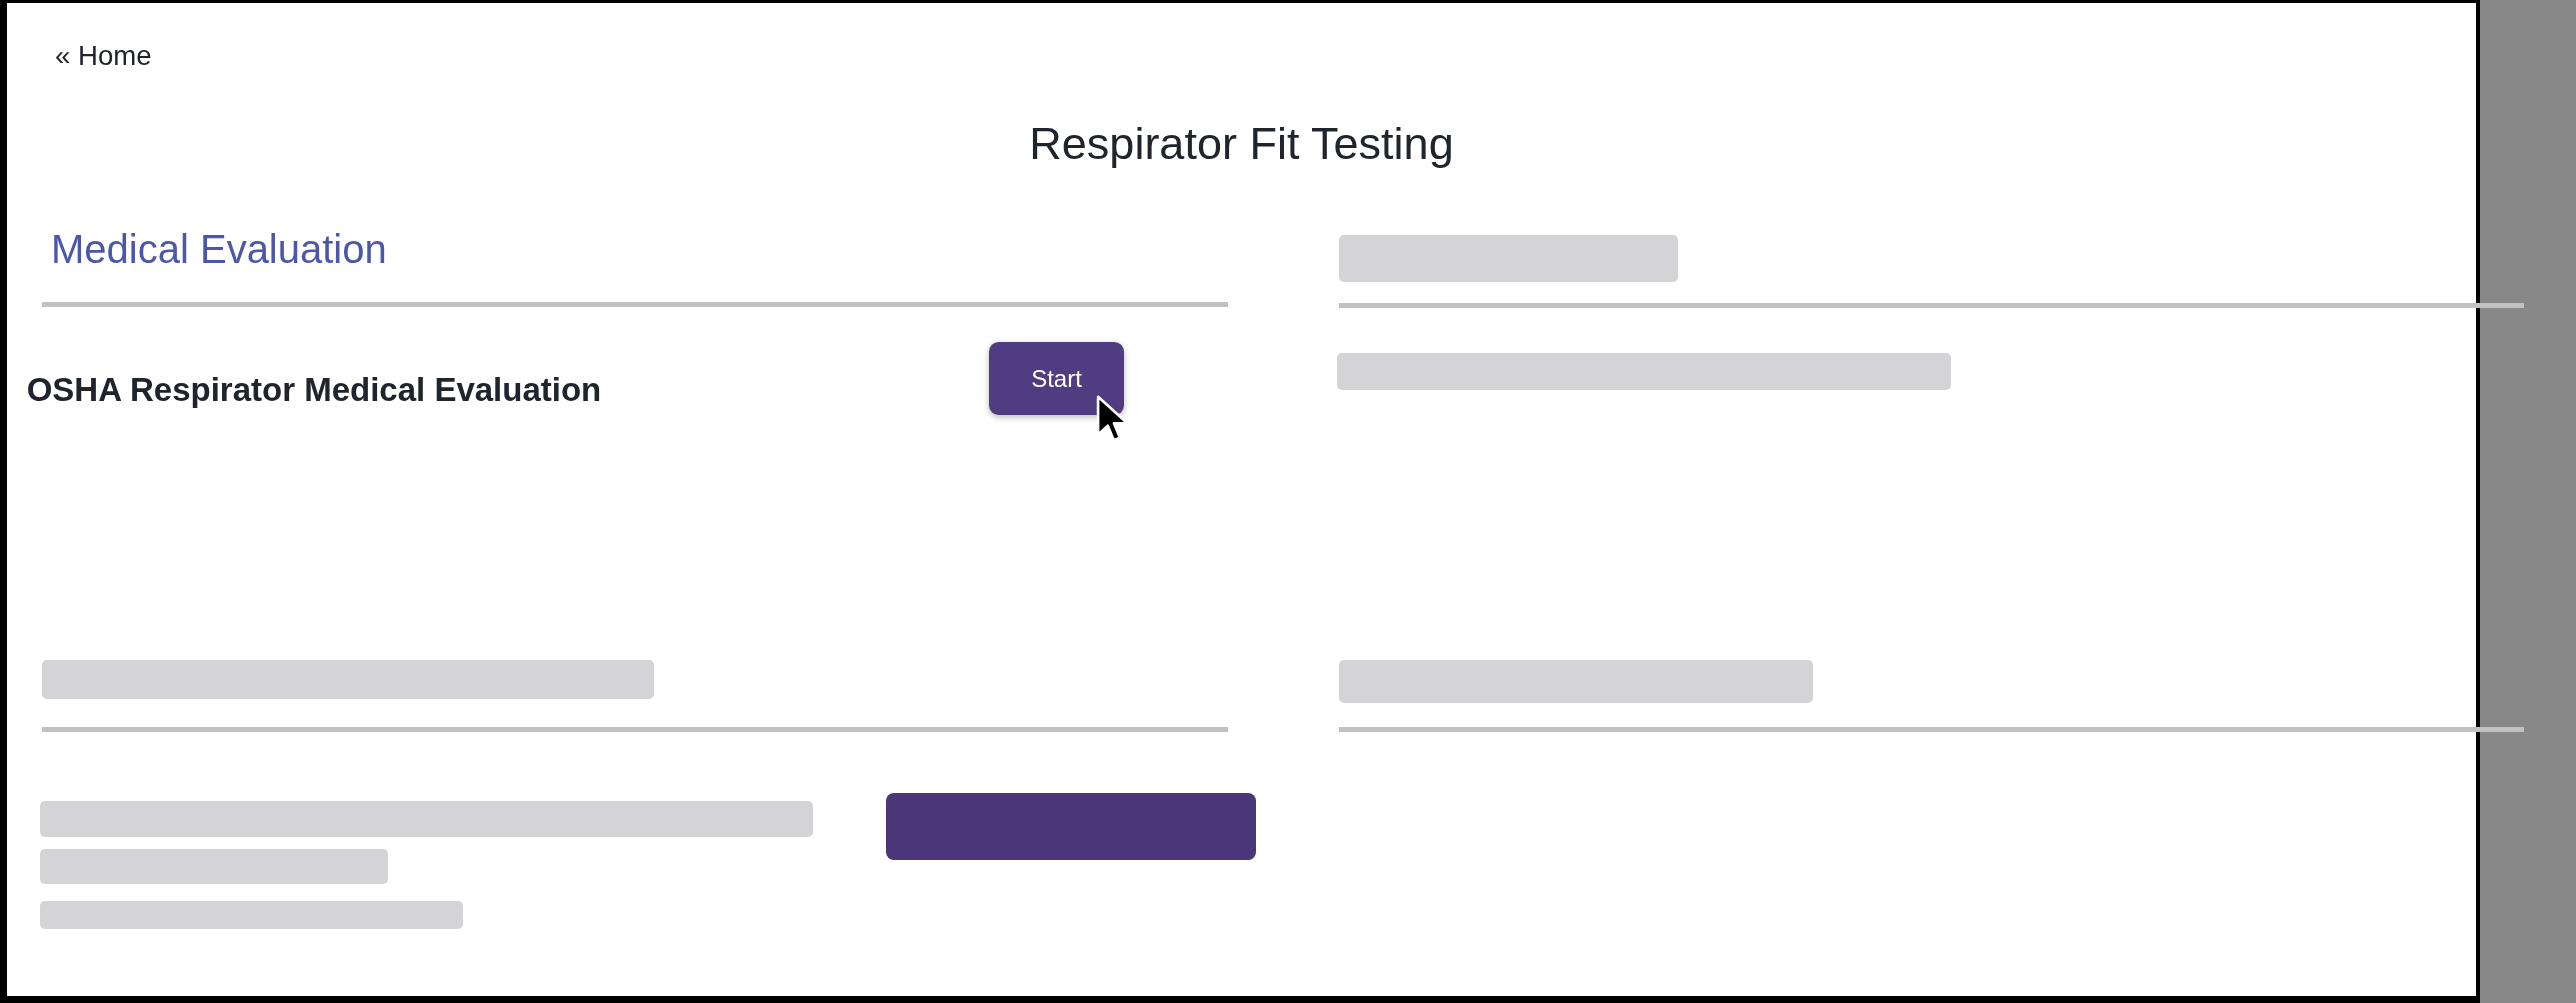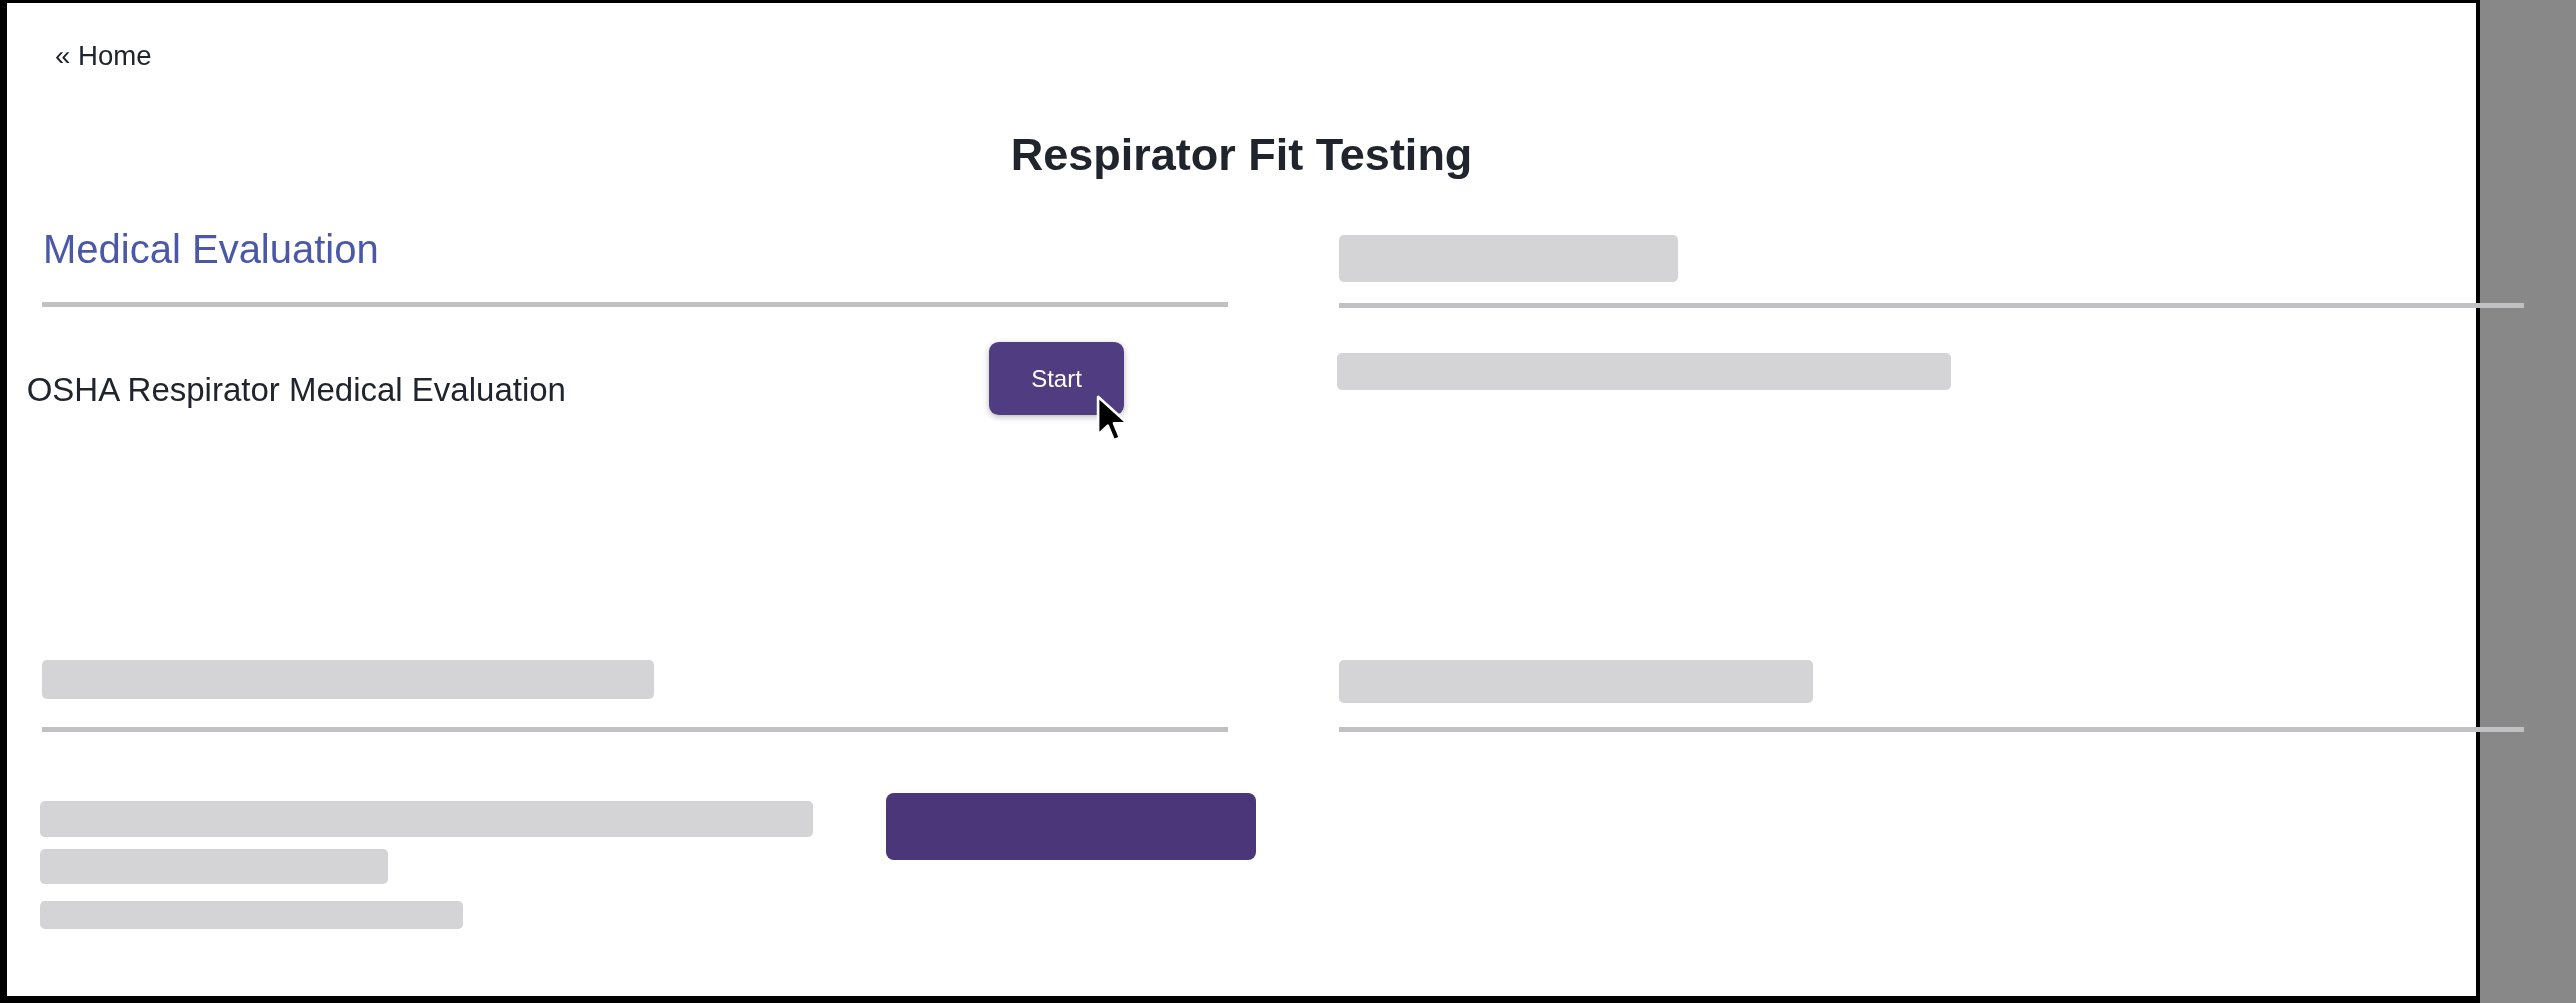--- a/index.html
+++ b/index.html
@@ -24,34 +24,34 @@
     background:var(--page-bg);
     border-style:solid;border-color:#000;
     border-width:3.9px 4.9px 8.9px 7.9px;
   }
   .abs{position:absolute;}
   .back-link{
     left:48px;top:36px;font-size:27.6px;line-height:1.2;
     color:var(--text-dark);text-decoration:none;cursor:pointer;
   }
   .page-title{
-    left:0;right:0;top:115px;margin:11px;text-align:center;
-    font-size:45px;font-weight:700;color:var(--text-dark);line-height:1.15;
+    left:0;right:0;top:115px;margin:0;text-align:center;
+    font-size:45px;font-weight:400;color:var(--text-dark);line-height:1.15;
   }
   .section-heading{
-    left:36px;top:222px;margin:0;
+    left:44px;top:222px;margin:0;
     font-size:40px;font-weight:400;color:var(--heading-blue);line-height:1.2;
   }
   .divider{height:4.9px;background:var(--div-gray);}
   .div-me{left:35px;top:299px;width:1186px;}
   .div-r1{left:1332px;top:300px;width:1185px;}
   .div-l2{left:35px;top:724px;width:1186px;}
   .div-r2{left:1332px;top:724px;width:1185px;}
   .item-name{
-    left:19.7px;top:366px;font-size:33px;color:var(--text-dark);line-height:1.25;
+    left:19.7px;top:366px;font-size:33px;color:var(--text-dark);line-height:1.25;font-weight:bold;
   }
   .start-btn{
     left:982px;top:339px;width:135px;height:73px;
     background:var(--start-purple);color:var(--btn-text);
     border:none;border-radius:9.8px;font-size:24px;
     font-family:"Liberation Sans", sans-serif;
     display:flex;align-items:center;justify-content:center;
     box-shadow:0 2px 5.9px rgba(0,0,0,0.28);cursor:pointer;
   }
   .ph{background:var(--ph-gray);border-radius:4.9px;}

